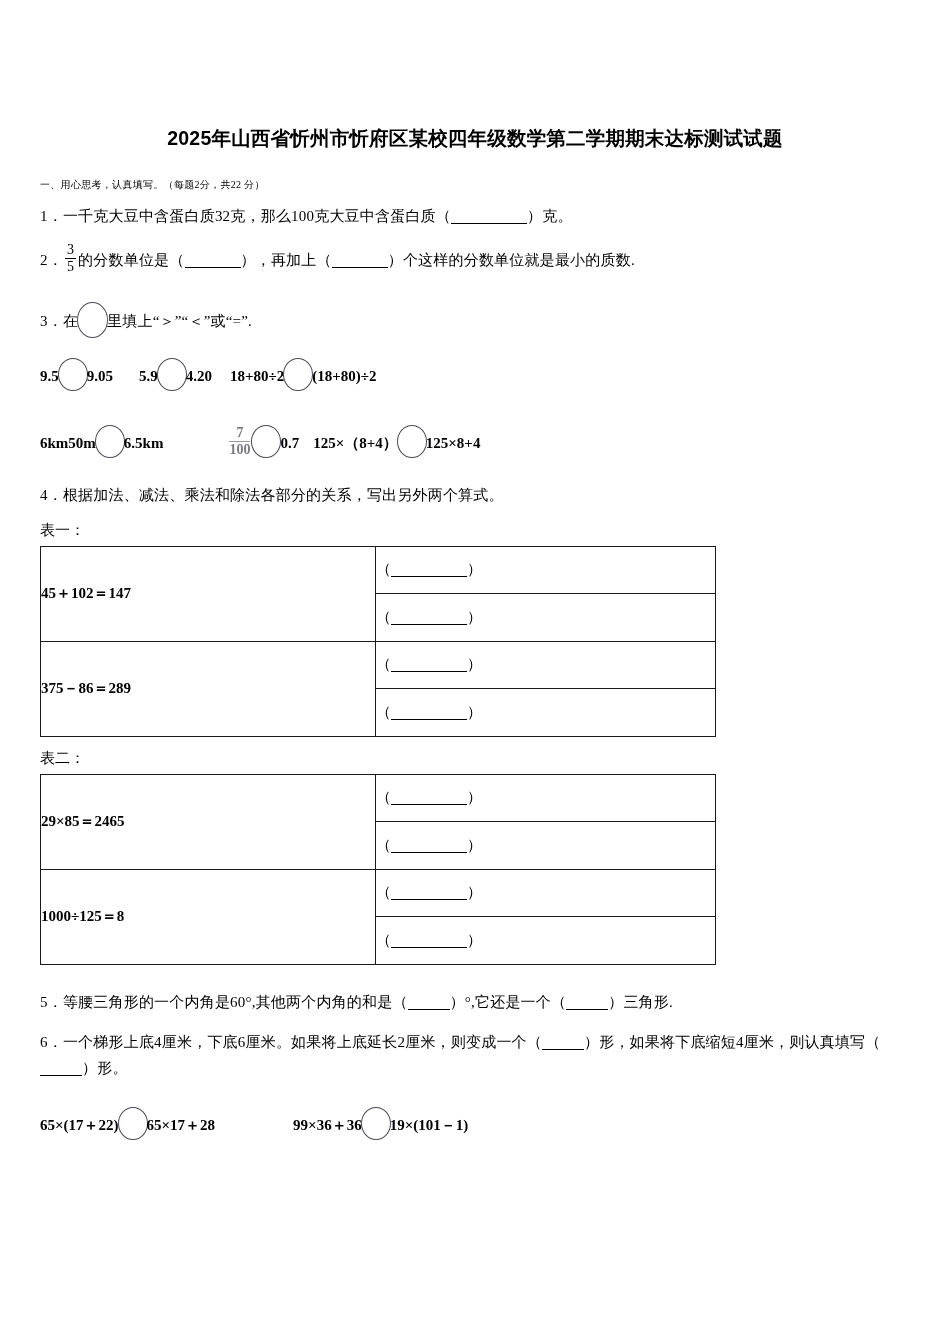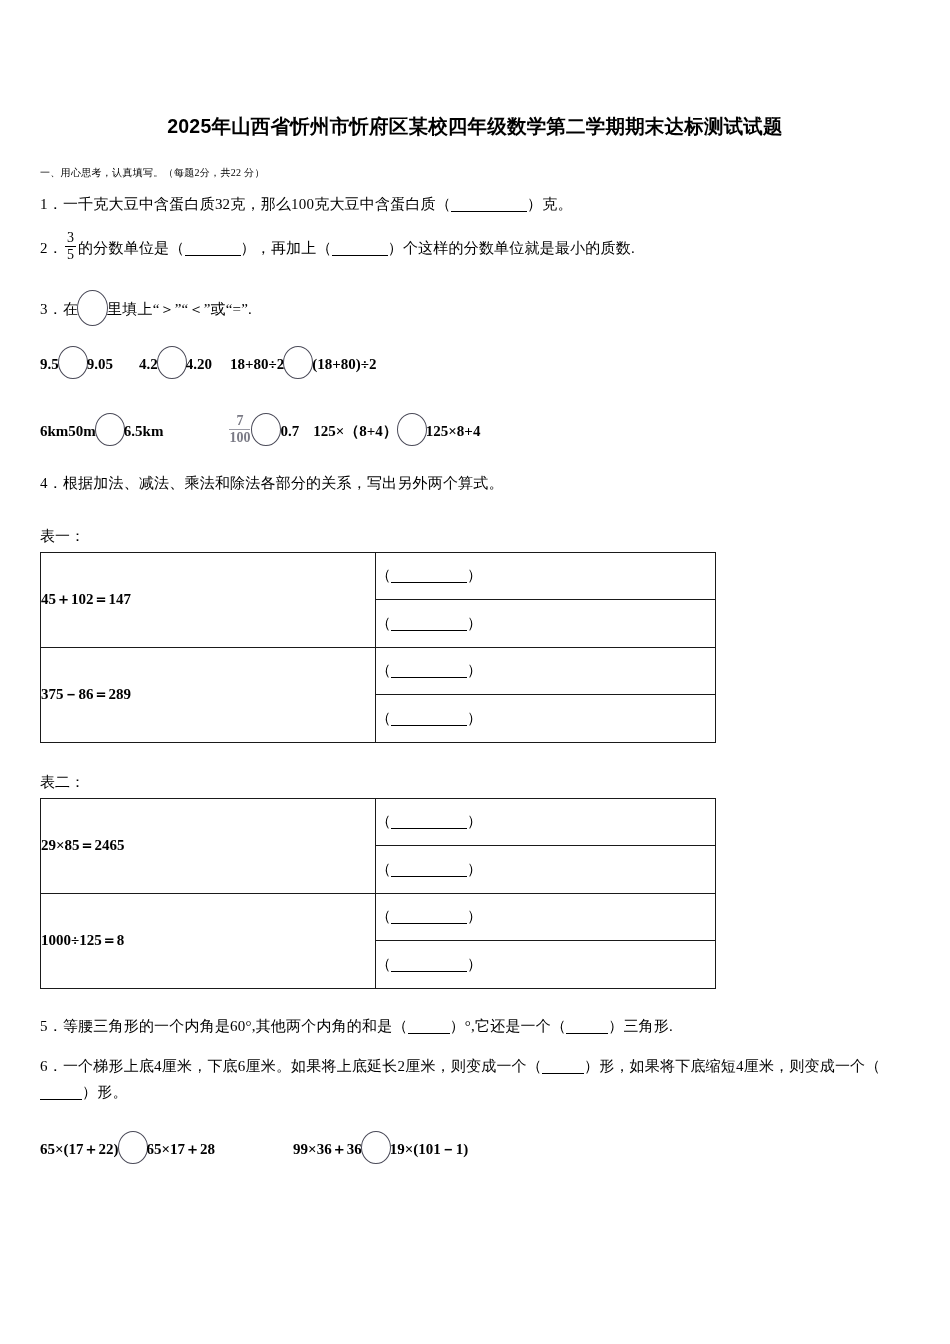--- a/index.html
+++ b/index.html
@@ -13,21 +13,21 @@
     font-family: "Liberation Serif", serif;
     color: #000000;
     position: relative;
     overflow: hidden;
   }
   .page {
     position: relative;
     width: 950px;
     height: 976px;
     box-sizing: border-box;
-    padding: 0 40px;
+    padding: 12px 40px;
   }
   .doc-title {
     font-family: "Liberation Sans", sans-serif;
     font-weight: bold;
     font-size: 19.5px;
     letter-spacing: 0.2px;
     text-align: center;
     margin: 0;
     padding-top: 113px;
     white-space: nowrap;
@@ -106,21 +106,21 @@
     white-space: nowrap;
   }
   .cmp-item { display: inline-block; }
   .gap-a { display: inline-block; width: 26px; }
   .gap-b { display: inline-block; width: 18px; }
   .gap-c { display: inline-block; width: 64px; }
   .gap-d { display: inline-block; width: 14px; }
   .gap-e { display: inline-block; width: 78px; }
   .tbl-label {
     font-size: 15px;
-    margin-top: 30px;
+    margin-top: 12px;
     margin-bottom: 6px;
   }
   table.relations {
     border-collapse: collapse;
     width: 676px;
     table-layout: fixed;
     margin-bottom: 0;
   }
   table.relations td {
     border: 1.4px solid #1a1a1a;
@@ -158,21 +158,21 @@
 
   <div class="q" style="margin-top:14px;">
     <span>2．</span><span class="frac"><span class="num">3</span><span class="den">5</span></span><span>的分数单位是（</span><span class="blank-m"></span><span>），再加上（</span><span class="blank-m"></span><span>）个这样的分数单位就是最小的质数.</span>
   </div>
 
   <div class="q" style="margin-top:28px;">
     <span>3．</span><span>在</span><span class="circ"></span><span>里填上“＞”“＜”或“=”.</span>
   </div>
 
   <div class="cmp-row">
-    <span class="cmp-item"><span>9.5</span><span class="circ circ-sm"></span><span>9.05</span></span><span class="gap-a"></span><span class="cmp-item"><span>4.2</span><span class="circ circ-sm"></span><span>4.20</span></span><span class="gap-b"></span><span class="cmp-item"><span>18+80÷2</span><span class="circ circ-sm"></span><span>(18+80)÷2</span></span>
+    <span class="cmp-item"><span>9.5</span><span class="circ circ-sm"></span><span>9.05</span></span><span class="gap-a"></span><span class="cmp-item"><span>5.9</span><span class="circ circ-sm"></span><span>4.20</span></span><span class="gap-b"></span><span class="cmp-item"><span>18+80÷2</span><span class="circ circ-sm"></span><span>(18+80)÷2</span></span>
   </div>
 
   <div class="cmp-row" style="margin-top:34px;">
     <span class="cmp-item"><span>6km50m</span><span class="circ circ-sm"></span><span>6.5km</span></span><span class="gap-c"></span><span class="cmp-item"><span class="frac frac-gray"><span class="num">7</span><span class="den">100</span></span><span class="circ circ-sm"></span><span>0.7</span></span><span class="gap-d"></span><span class="cmp-item"><span>125×（8+4）</span><span class="circ circ-sm"></span><span>125×8+4</span></span>
   </div>
 
   <div class="q" style="margin-top:24px;">
     <span>4．</span><span>根据加法、减法、乘法和除法各部分的关系，写出另外两个算式。</span>
   </div>
 
@@ -216,21 +216,21 @@
       <td class="ansc"><span>（</span><span class="blank-l"></span><span>）</span></td>
     </tr>
   </tbody>
     </table>
 
   <div class="q" style="margin-top:24px;">
     <span>5．</span><span>等腰三角形的一个内角是60°,其他两个内角的和是（</span><span class="blank-s"></span><span>）°,它还是一个（</span><span class="blank-s"></span><span>）三角形.</span>
   </div>
 
   <div class="q" style="margin-top:14px;">
-    <span>6．</span><span>一个梯形上底4厘米，下底6厘米。如果将上底延长2厘米，则变成一个（</span><span class="blank-s"></span><span>）形，如果将下底缩短4厘米，则</span><span>变成一个（</span><span class="blank-s"></span><span>）形。</span>
+    <span>6．</span><span>一个梯形上底4厘米，下底6厘米。如果将上底延长2厘米，则变成一个（</span><span class="blank-s"></span><span>）形，如果将下底缩短4厘米，则</span><span>认真填写（</span><span class="blank-s"></span><span>）形。</span>
   </div>
 
 
   <div class="cmp-row" style="margin-top:26px;">
     <span class="cmp-item"><span>65×(17＋22)</span><span class="circ circ-sm"></span><span>65×17＋28</span></span><span class="gap-e"></span><span class="cmp-item"><span>99×36＋36</span><span class="circ circ-sm"></span><span>19×(101－1)</span></span>
   </div>
 
 </div>
 
 </body></html>

